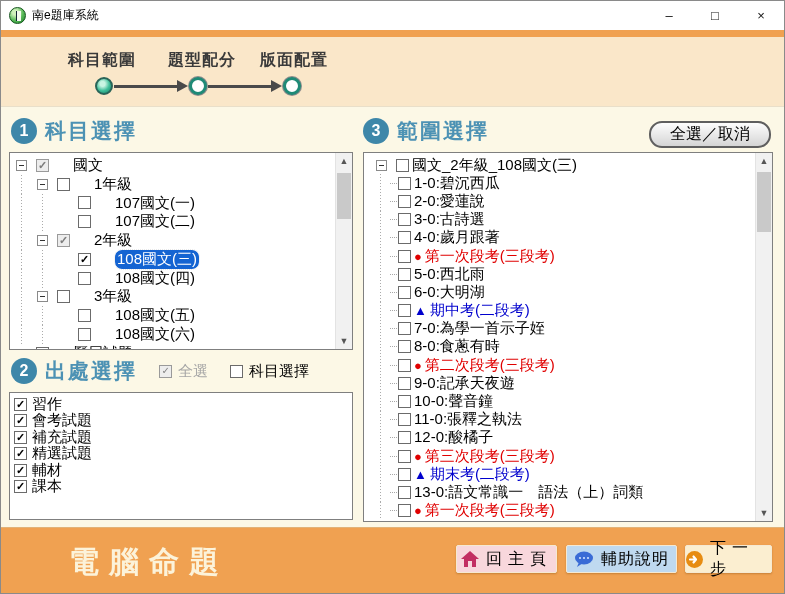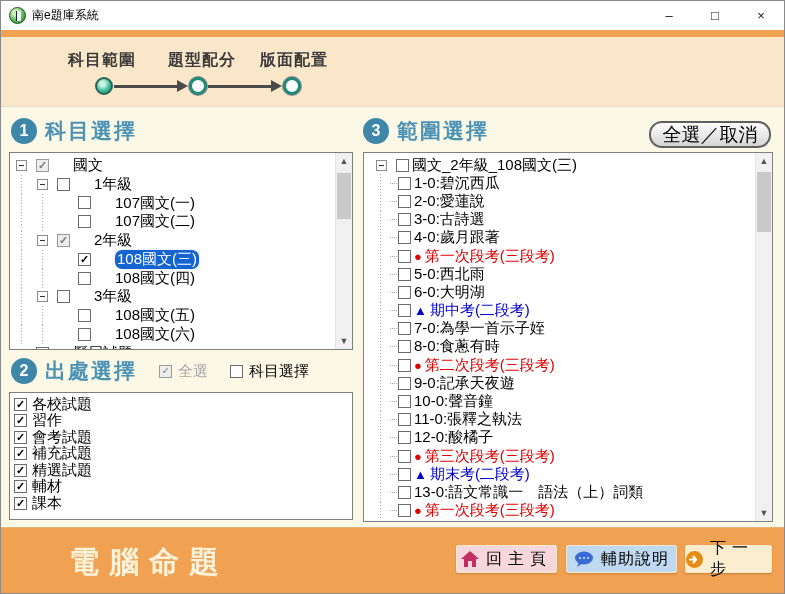--- a/index.html
+++ b/index.html
@@ -86,21 +86,21 @@
   .srow .tlabel{margin-left:5px;}
 
   
   .hdr-check{display:flex;align-items:center;margin-left:22px;font-family:Liberation Mono, monospace;font-size:15px;}
   .hdr-check .lbl{margin-left:6px;}
   .lbl-gray{color:#A6A6A6;}
 
   
   .toggle-btn{position:absolute;left:648px;top:13px;width:122px;height:27px;border-radius:13px;
     background:linear-gradient(#FDFDFD,#D5D5D5);border:2px solid #5F5F5F;display:flex;align-items:center;justify-content:center;
-    font-family:"Liberation Serif",serif;font-size:19px;color:#000;}
+    font-family:"Liberation Serif",serif;font-size:16px;color:#000;}
 
   
   .footer{position:absolute;left:0;bottom:0;width:100%;height:66px;background:var(--accent-orange);border-top:1px solid #E2B277;}
   .brand{position:absolute;left:68px;top:14px;font-size:30px;font-weight:bold;color:#FCF3DA;letter-spacing:10px;}
   .fbtn{position:absolute;top:17px;height:28px;display:flex;align-items:center;justify-content:center;
     border:1px solid #F6E9D2;box-shadow:0 1px 2px rgba(120,70,10,.35);border-radius:2px;
     font-family:"Liberation Serif",serif;font-size:16px;color:#000;cursor:default;}
   .btn-home{left:455px;width:101px;background:var(--home-pink);letter-spacing:6px;}
   .btn-help{left:565px;width:111px;background:var(--help-blue);letter-spacing:1px;}
   .btn-next{left:684px;width:87px;background:var(--next-cream);letter-spacing:6px;}
@@ -232,24 +232,20 @@
       <span class="hdr-check">
         <span class="cb"></span>
         <span class="lbl">科目選擇</span>
       </span>
     </div>
 
     <div class="box source-box">
       <div class="list-pad" style="padding-left:4px;">
           <div class="srow">
             <span class="cb checked"></span>
-            <span class="tlabel">各校試題</span>
-          </div>
-          <div class="srow">
-            <span class="cb checked"></span>
             <span class="tlabel">習作</span>
           </div>
           <div class="srow">
             <span class="cb checked"></span>
             <span class="tlabel">會考試題</span>
           </div>
           <div class="srow">
             <span class="cb checked"></span>
             <span class="tlabel">補充試題</span>
           </div>

